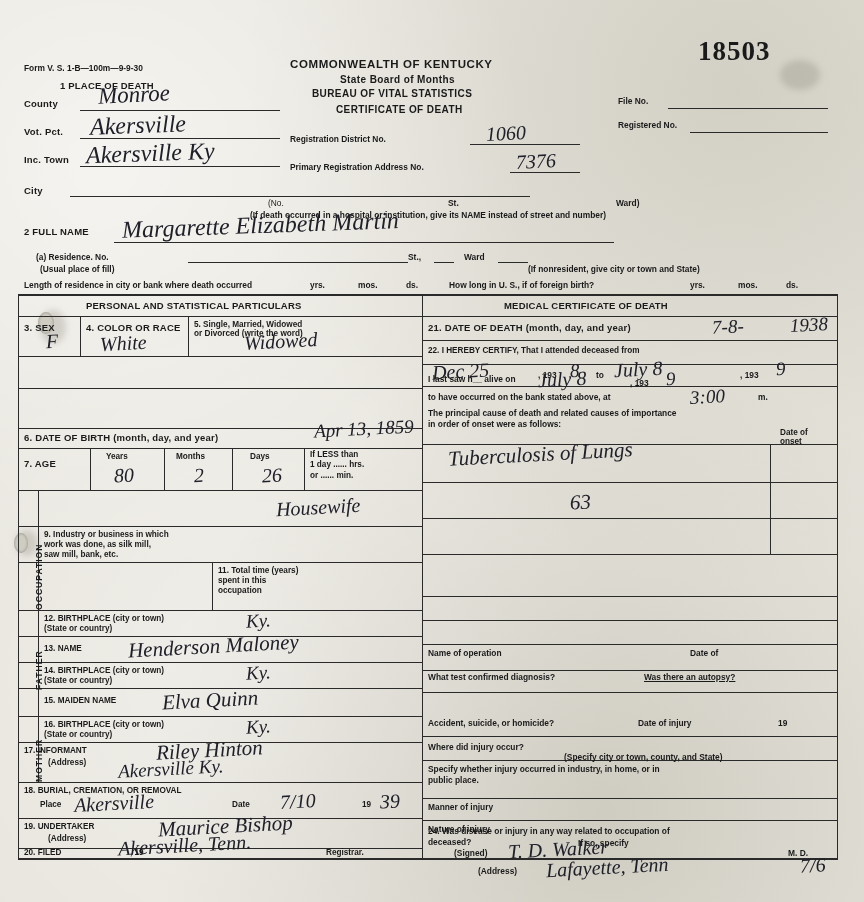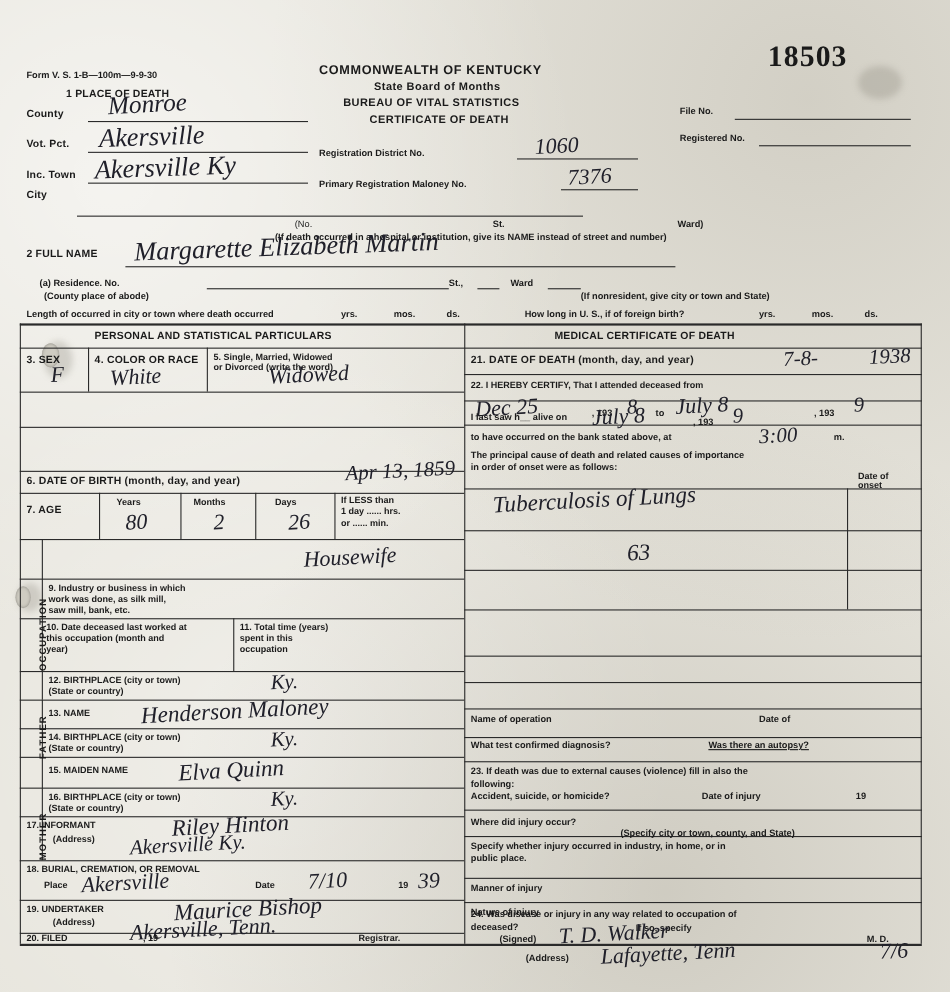--- a/index.html
+++ b/index.html
@@ -92,49 +92,49 @@
     <div class="hw hw2" style="left:72px;top:82px;font-size:24px;">Akersville</div>
 
     <div class="t lbl" style="left:6px;top:124px;">Inc. Town</div>
     <div class="ln hline" style="left:62px;top:136px;width:200px;"></div>
     <div class="hw hw2" style="left:68px;top:110px;font-size:24px;">Akersville Ky</div>
 
     <div class="t plain-b" style="left:272px;top:104px;">Registration District No.</div>
     <div class="ln hline" style="left:452px;top:114px;width:110px;"></div>
     <div class="hw" style="left:468px;top:92px;font-size:20px;">1060</div>
 
-    <div class="t plain-b" style="left:272px;top:132px;">Primary Registration Maloney No.</div>
+    <div class="t plain-b" style="left:272px;top:132px;">Primary Registration Address No.</div>
     <div class="ln hline" style="left:492px;top:142px;width:70px;"></div>
     <div class="hw" style="left:498px;top:120px;font-size:20px;">7376</div>
 
-    <div class="t lbl" style="left:6px;top:142px;text-align:center;">City</div>
+    <div class="t lbl" style="left:6px;top:155px;text-align:center;">City</div>
     <div class="ln hline" style="left:52px;top:166px;width:460px;"></div>
     <div class="t plain" style="left:250px;top:168px;">(No.</div>
     <div class="t plain-b" style="left:430px;top:168px;">St.</div>
     <div class="t plain-b" style="left:598px;top:168px;">Ward)</div>
     <div class="t plain-b" style="left:232px;top:180px;">(If death occurred in a hospital or institution, give its NAME instead of street and number)</div>
 
     <div class="t lbl" style="left:6px;top:196px;">2 FULL NAME</div>
     <div class="ln hline" style="left:96px;top:212px;width:500px;"></div>
     <div class="hw hw2" style="left:104px;top:182px;font-size:24px;">Margarette Elizabeth Martin</div>
 
     <div class="t plain-b" style="left:18px;top:222px;">(a) Residence. No.</div>
     <div class="ln hline" style="left:170px;top:232px;width:220px;"></div>
     <div class="t plain-b" style="left:390px;top:222px;">St.,</div>
     <div class="ln hline" style="left:416px;top:232px;width:20px;"></div>
     <div class="t plain-b" style="left:446px;top:222px;">Ward</div>
     <div class="ln hline" style="left:480px;top:232px;width:30px;"></div>
-    <div class="t plain-b" style="left:22px;top:234px;">(County place of abode)</div>
+    <div class="t plain-b" style="left:22px;top:234px;">(Usual place of fill)</div>
     <div class="t plain-b" style="left:510px;top:234px;">(If nonresident, give city or town and State)</div>
 
-    <div class="t plain-b" style="left:6px;top:250px;">Length of occurred in city or town where death occurred</div>
+    <div class="t plain-b" style="left:6px;top:250px;">Length of residence in city or bank where death occurred</div>
     <div class="t plain-b" style="left:292px;top:250px;">yrs.</div>
     <div class="t plain-b" style="left:340px;top:250px;">mos.</div>
     <div class="t plain-b" style="left:388px;top:250px;">ds.</div>
-    <div class="t plain-b" style="left:440px;top:250px;padding-left:19px;">How long in U. S., if of foreign birth?</div>
+    <div class="t plain-b" style="left:412px;top:250px;padding-left:19px;">How long in U. S., if of foreign birth?</div>
     <div class="t plain-b" style="left:672px;top:250px;">yrs.</div>
     <div class="t plain-b" style="left:720px;top:250px;">mos.</div>
     <div class="t plain-b" style="left:768px;top:250px;">ds.</div>
 
     <div class="ln thick" style="left:0px;top:264px;width:820px;"></div>
     <div class="ln thick" style="left:0px;top:828px;width:820px;"></div>
     <div class="ln vline" style="left:0px;top:264px;height:564px;"></div>
     <div class="ln vline" style="left:819px;top:264px;height:564px;"></div>
     <div class="ln vline" style="left:404px;top:264px;height:564px;"></div>
 
@@ -194,23 +194,20 @@
 
     <div class="vert" style="left:16px;top:580px;">OCCUPATION</div>
     <div class="vert" style="left:16px;top:660px;">FATHER</div>
     <div class="vert" style="left:16px;top:752px;">MOTHER</div>
 
     <div class="hw" style="left:258px;top:466px;font-size:20px;">Housewife</div>
 
     <div class="t lbl-sm" style="left:26px;top:500px;white-space:pre;line-height:1.2;">9. Industry or business in which
 work was done, as silk mill,
 saw mill, bank, etc.</div>
-    <div class="t lbl-sm" style="left:24px;top:536px;white-space:pre;line-height:1.2;">10. Date deceased last worked at
-this occupation (month and
-year)</div>
     <div class="t lbl-sm" style="left:200px;top:536px;white-space:pre;line-height:1.2;">11. Total time (years)
 spent in this
 occupation</div>
 
     <div class="t lbl-sm" style="left:26px;top:584px;white-space:pre;line-height:1.2;">12. BIRTHPLACE (city or town)
 (State or country)</div>
     <div class="hw" style="left:228px;top:580px;font-size:19px;">Ky.</div>
 
     <div class="t lbl-sm" style="left:26px;top:614px;">13. NAME</div>
     <div class="hw" style="left:110px;top:604px;font-size:21px;">Henderson Maloney</div>
@@ -295,22 +292,20 @@
 
     <div class="hw" style="left:430px;top:412px;font-size:21px;">Tuberculosis of Lungs</div>
     <div class="hw" style="left:552px;top:460px;font-size:21px;">63</div>
 
 
     <div class="t plain-b" style="left:410px;top:618px;">Name of operation</div>
     <div class="t plain-b" style="left:672px;top:618px;">Date of</div>
     <div class="t plain-b" style="left:410px;top:642px;">What test confirmed diagnosis?</div>
     <div class="t plain-b" style="left:626px;top:642px;text-decoration:underline;">Was there an autopsy?</div>
 
-    <div class="t plain-b" style="left:410px;top:666px;white-space:pre;line-height:1.3;">23. If death was due to external causes (violence) fill in also the
-following:</div>
     <div class="t plain-b" style="left:410px;top:688px;">Accident, suicide, or homicide?</div>
     <div class="t plain-b" style="left:620px;top:688px;">Date of injury</div>
     <div class="t plain-b" style="left:760px;top:688px;">19</div>
 
     <div class="t plain-b" style="left:410px;top:712px;">Where did injury occur?</div>
     <div class="t plain-b" style="left:546px;top:722px;">(Specify city or town, county, and State)</div>
     <div class="t plain-b" style="left:410px;top:734px;white-space:pre;line-height:1.3;">Specify whether injury occurred in industry, in home, or in
 public place.</div>
 
     <div class="t plain-b" style="left:410px;top:772px;">Manner of injury</div>

